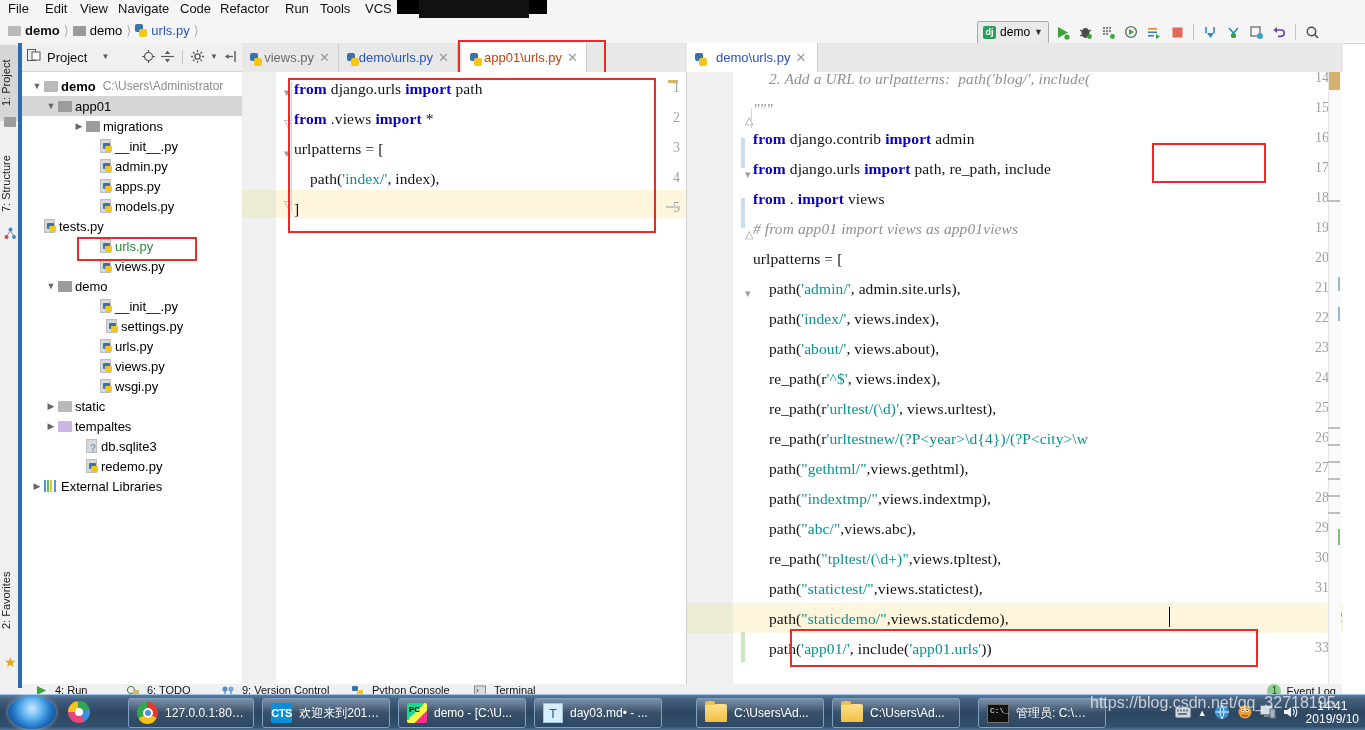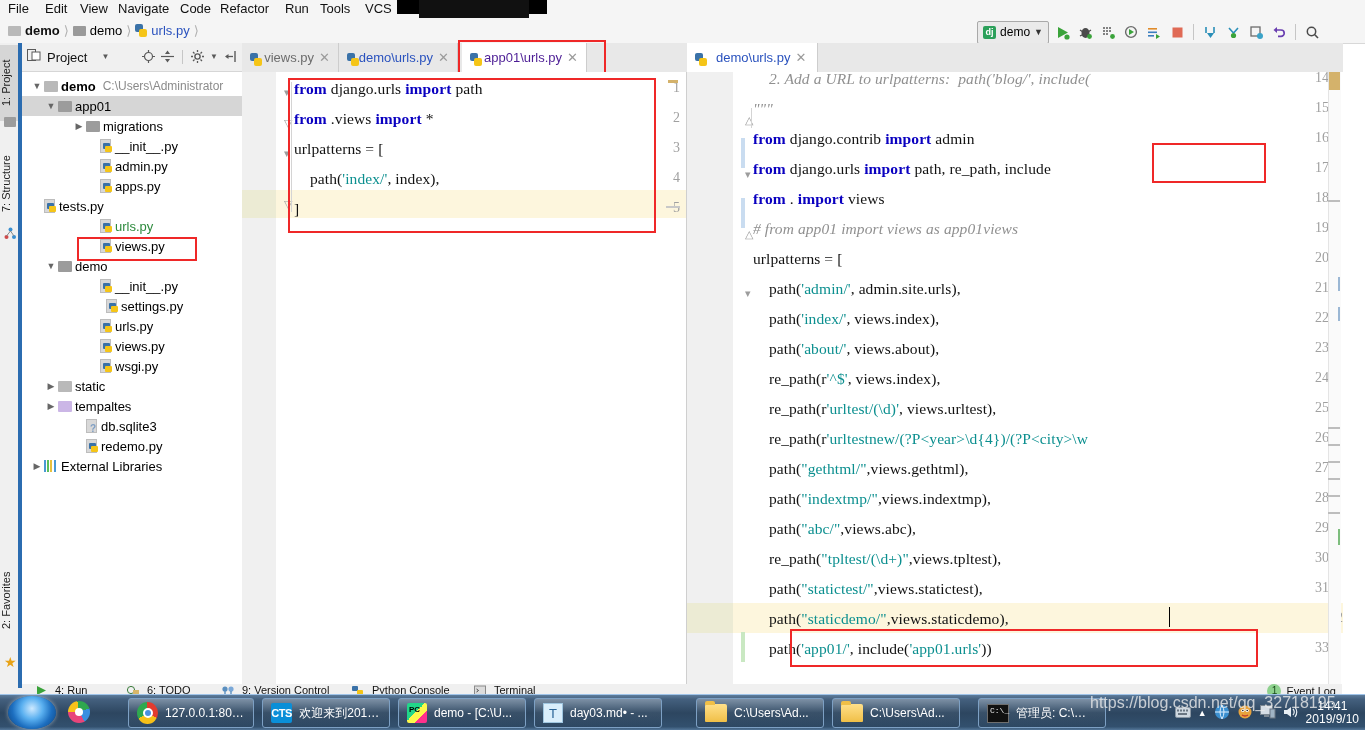--- a/index.html
+++ b/index.html
@@ -65,21 +65,21 @@
   .fileic.db .q{position:absolute;left:4px;top:4px;color:#7f9fc4;font-size:10px;font-weight:bold;}
   .libic{display:inline-block;width:14px;height:12px;position:relative;}
   .libic i{position:absolute;top:0;width:2px;height:12px;display:block;}
   .red-hl{position:absolute;border:2px solid #ef2828;box-sizing:border-box;pointer-events:none;}
 
   
   .tabbar{position:absolute;left:242px;top:43px;width:1101px;height:29px;background:#e8e8e8;border-bottom:1px solid #c9c9c9;}
   .etab{position:absolute;top:0;height:29px;display:flex;align-items:center;gap:5px;padding:0 8px;font-size:13px;box-sizing:border-box;white-space:nowrap;}
   .etab.active{background:#fff;}
   .etab .x{color:#9a9a9a;font-size:13px;}
-  .tabname.green{color:#4c1d95;}
+  .tabname.green{color:#c2410c;}
   .tabname.blue{color:#2a52be;}
   .tabname.gray{color:#6c6c6c;}
   .tabdiv{position:absolute;top:0;width:1px;height:29px;background:#cdcdcd;}
 
   
   .editor{position:absolute;background:#fff;overflow:hidden;font-family:"Liberation Serif",serif;}
   .gutter{position:absolute;left:0;top:0;bottom:0;width:34px;background:#f0f0f0;}
   .gline{position:absolute;right:6px;color:#a0a0a0;font-size:14px;font-family:"Liberation Serif",serif;}
   .fold{position:absolute;color:#9d9d9d;font-size:11px;}
   .codeline{position:absolute;white-space:pre;font-size:15.5px;font-family:"Liberation Serif",serif;color:#111;letter-spacing:.1px;}
@@ -372,20 +372,29 @@
           <span class="tlabel">admin.py</span>
         </div>
         <div class="trow" style="padding-left: 64px;">
           <span class="arrow"></span>
           <span class="fileic">
             <span class="pg"></span>
             <span class="b"></span>
             <span class="y"></span>
           </span>
           <span class="tlabel">apps.py</span>
+        </div>
+        <div class="trow" style="padding-left: 64px;">
+          <span class="arrow"></span>
+          <span class="fileic">
+            <span class="pg"></span>
+            <span class="b"></span>
+            <span class="y"></span>
+          </span>
+          <span class="tlabel">models.py</span>
         </div>
         <div class="trow" style="">
           <span class="arrow"></span>
           <span class="fileic">
             <span class="pg"></span>
             <span class="b"></span>
             <span class="y"></span>
           </span>
           <span class="tlabel">tests.py</span>
         </div>

